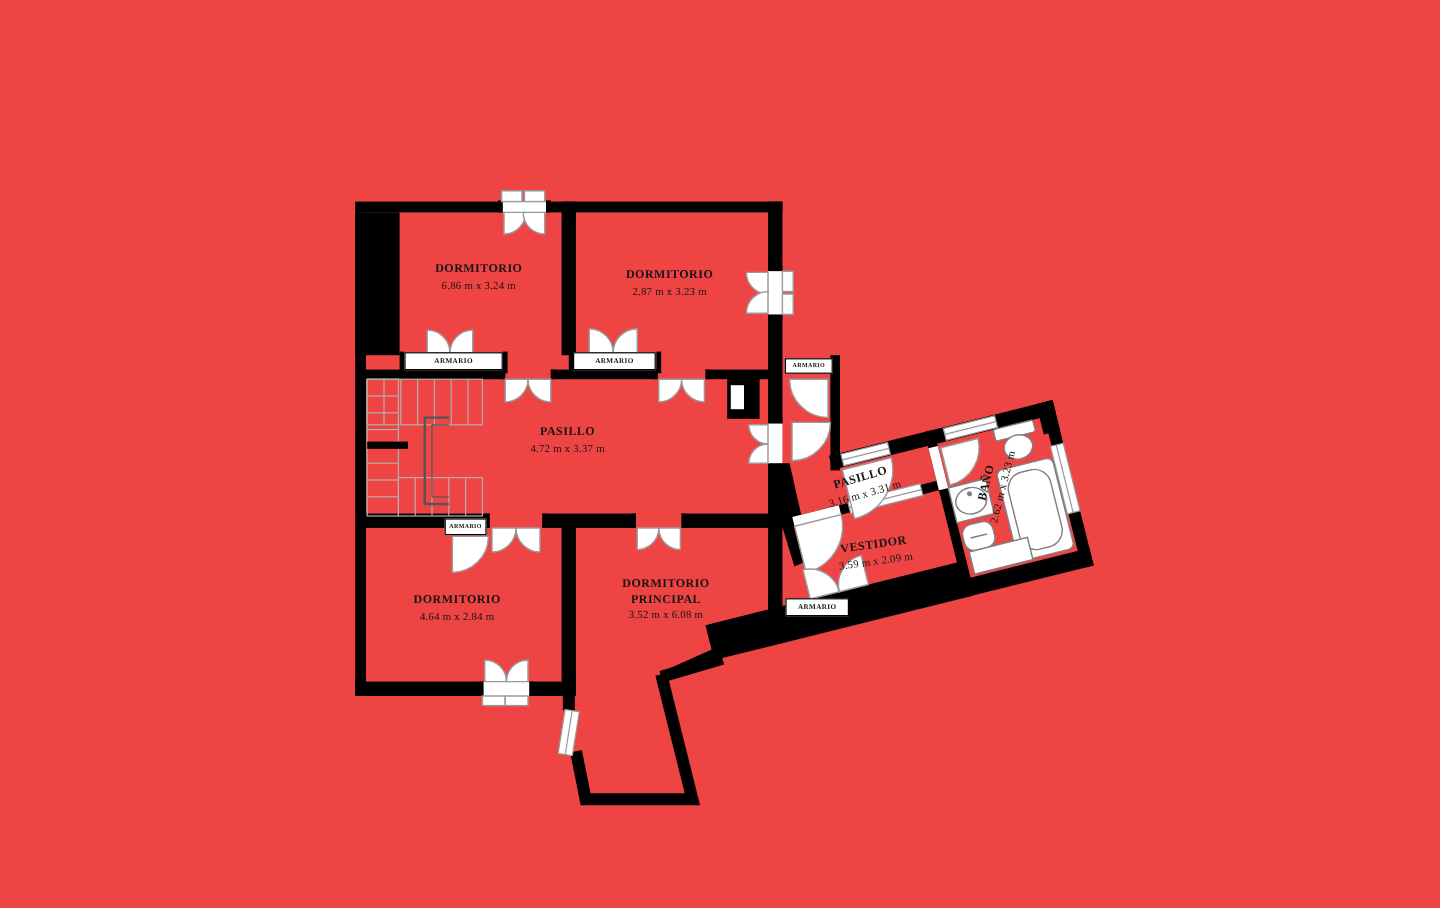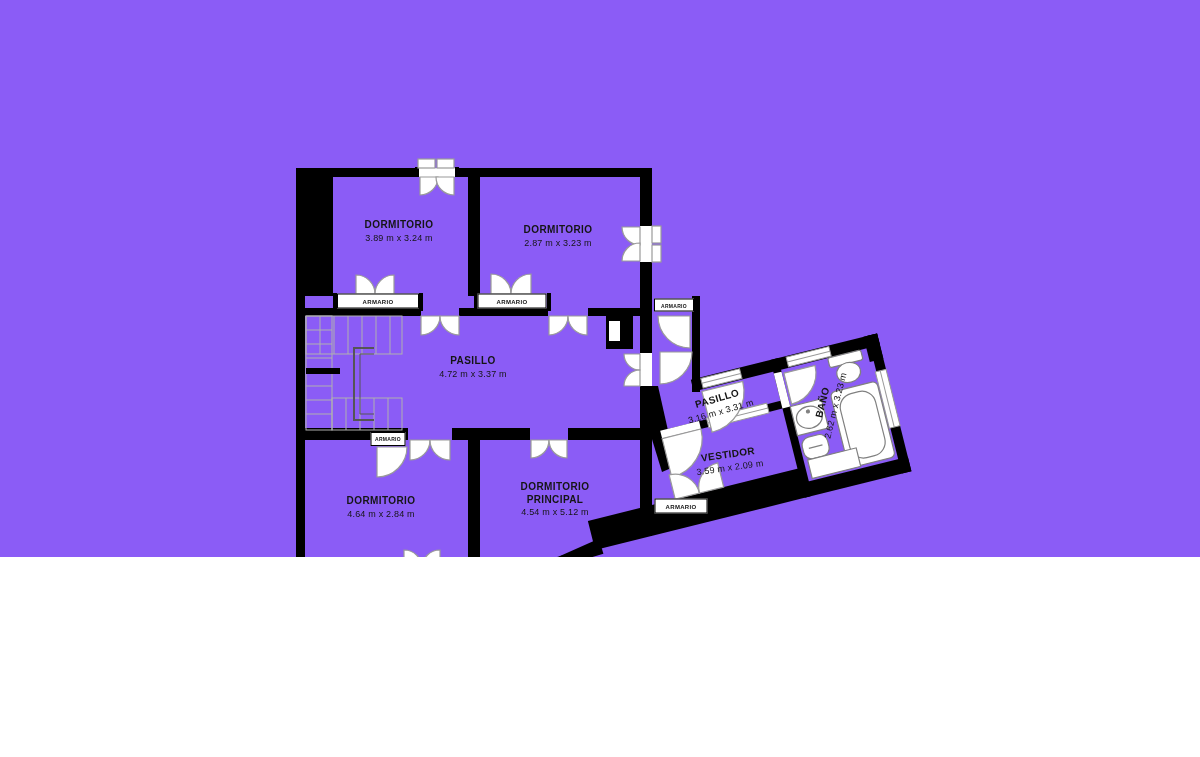--- a/index.html
+++ b/index.html
@@ -1,18 +1,18 @@
 <!DOCTYPE html>
 <html><head>
 <meta charset="utf-8">
 <style>
   html,body{margin:0;padding:0;background:#ffffff;}
   .plan{
-    position:relative;width:1200px;height:557px;background:#8b5cf6;
-    font-family:Liberation Sans, sans-serif;overflow:hidden;
+    position:relative;width:1200px;height:757px;background:#ef4444;
+    font-family:Liberation Serif, serif;overflow:hidden;
   }
   .plan svg{position:absolute;left:0;top:0;}
   .room-label{
     position:absolute;text-align:center;color:#151515;
     transform:translate(-50%,-50%);line-height:1.25;pointer-events:none;
   }
   .room-label .room-name{
     display:block;font-size:10px;font-weight:700;letter-spacing:.4px;
   }
   .room-label .room-dims{
@@ -228,37 +228,37 @@
         </g>
         <rect x="788" y="484" width="50" height="19"></rect>
       </g>
     </g>
 
     <polygon points="596,540 560,556 551,562 596,552" fill="#000000"></polygon>
   </svg>
 
   <div class="room-label" style="left:399px;top:231px;">
     <span class="room-name">DORMITORIO</span>
-    <span class="room-dims">3.89 m x 3.24 m</span>
+    <span class="room-dims">6.86 m x 3.24 m</span>
   </div>
   <div class="room-label" style="left:558px;top:236px;">
     <span class="room-name">DORMITORIO</span>
     <span class="room-dims">2.87 m x 3.23 m</span>
   </div>
   <div class="room-label" style="left:473px;top:367px;">
     <span class="room-name">PASILLO</span>
     <span class="room-dims">4.72 m x 3.37 m</span>
   </div>
   <div class="room-label" style="left:381px;top:507px;">
     <span class="room-name">DORMITORIO</span>
     <span class="room-dims">4.64 m x 2.84 m</span>
   </div>
   <div class="room-label master" style="left:555px;top:500px;">
     <span class="room-name">DORMITORIO PRINCIPAL</span>
-    <span class="room-dims">4.54 m x 5.12 m</span>
+    <span class="room-dims">3.52 m x 6.08 m</span>
   </div>
   <div class="room-label rot-m16" style="left:719px;top:405px;">
     <span class="room-name">PASILLO</span>
     <span class="room-dims">3.16 m x 3.31 m</span>
   </div>
   <div class="room-label rot-m8" style="left:729px;top:461px;">
     <span class="room-name">VESTIDOR</span>
     <span class="room-dims">3.59 m x 2.09 m</span>
   </div>
   <div class="room-label rot-m76" style="left:829px;top:404px;">

